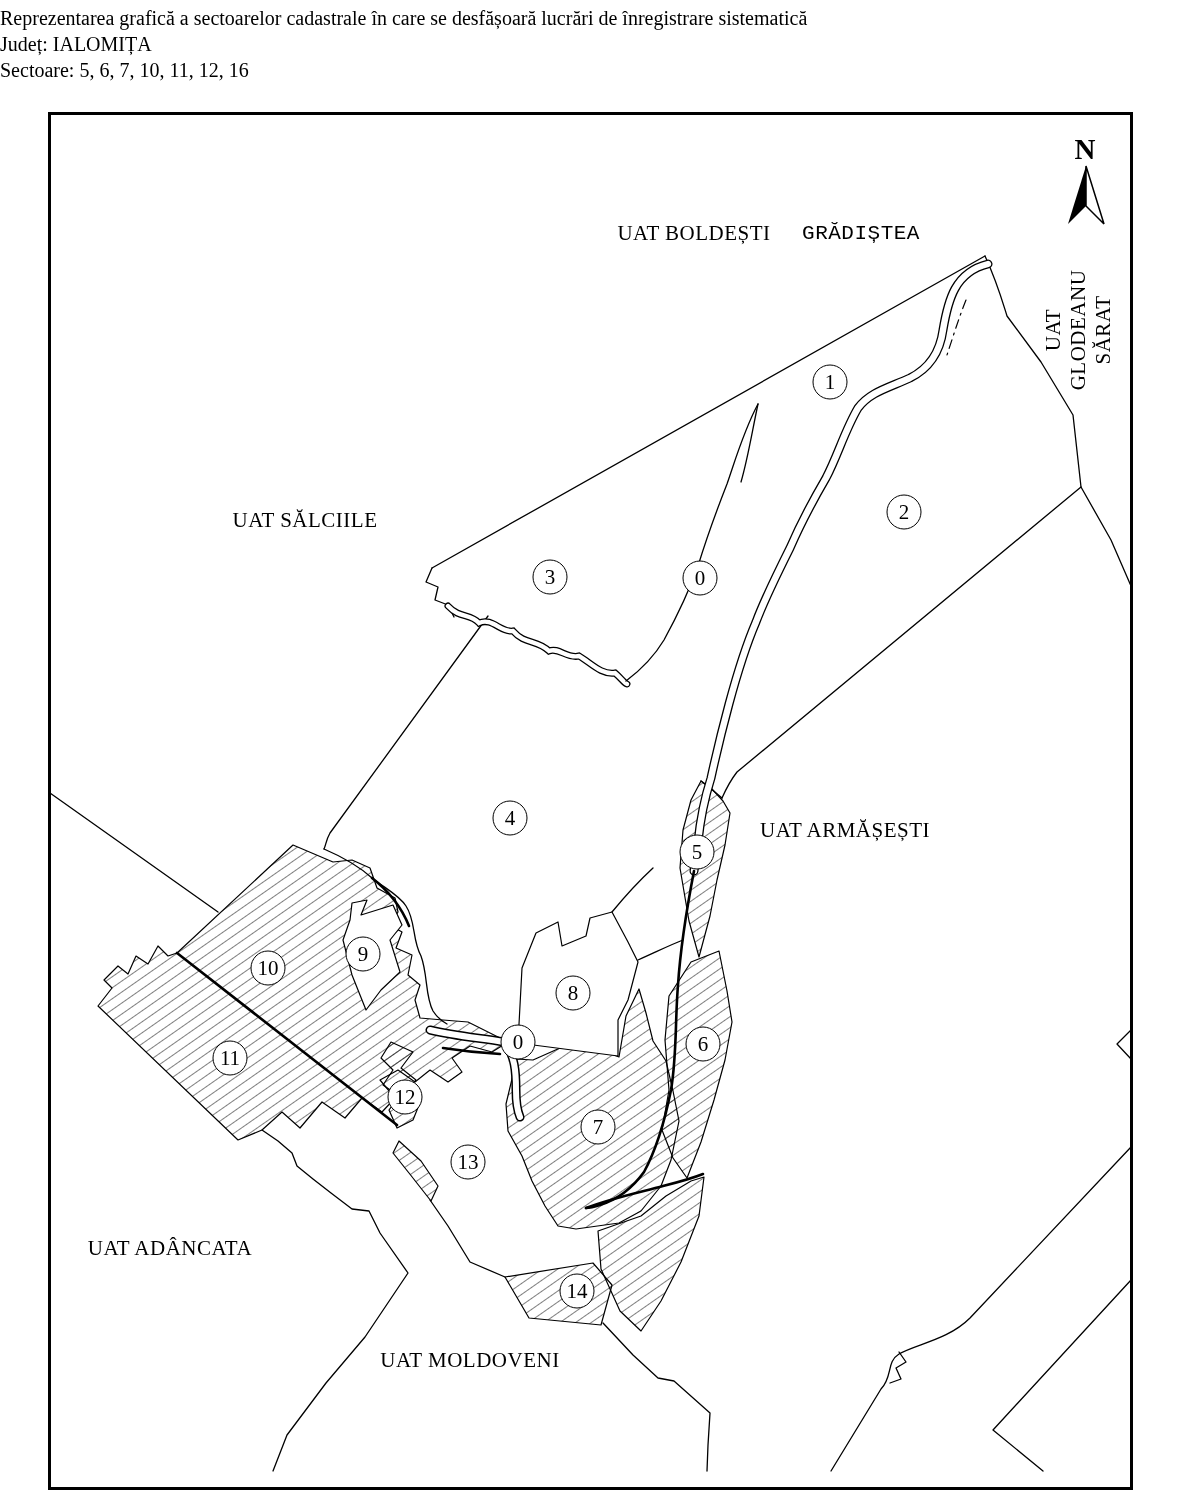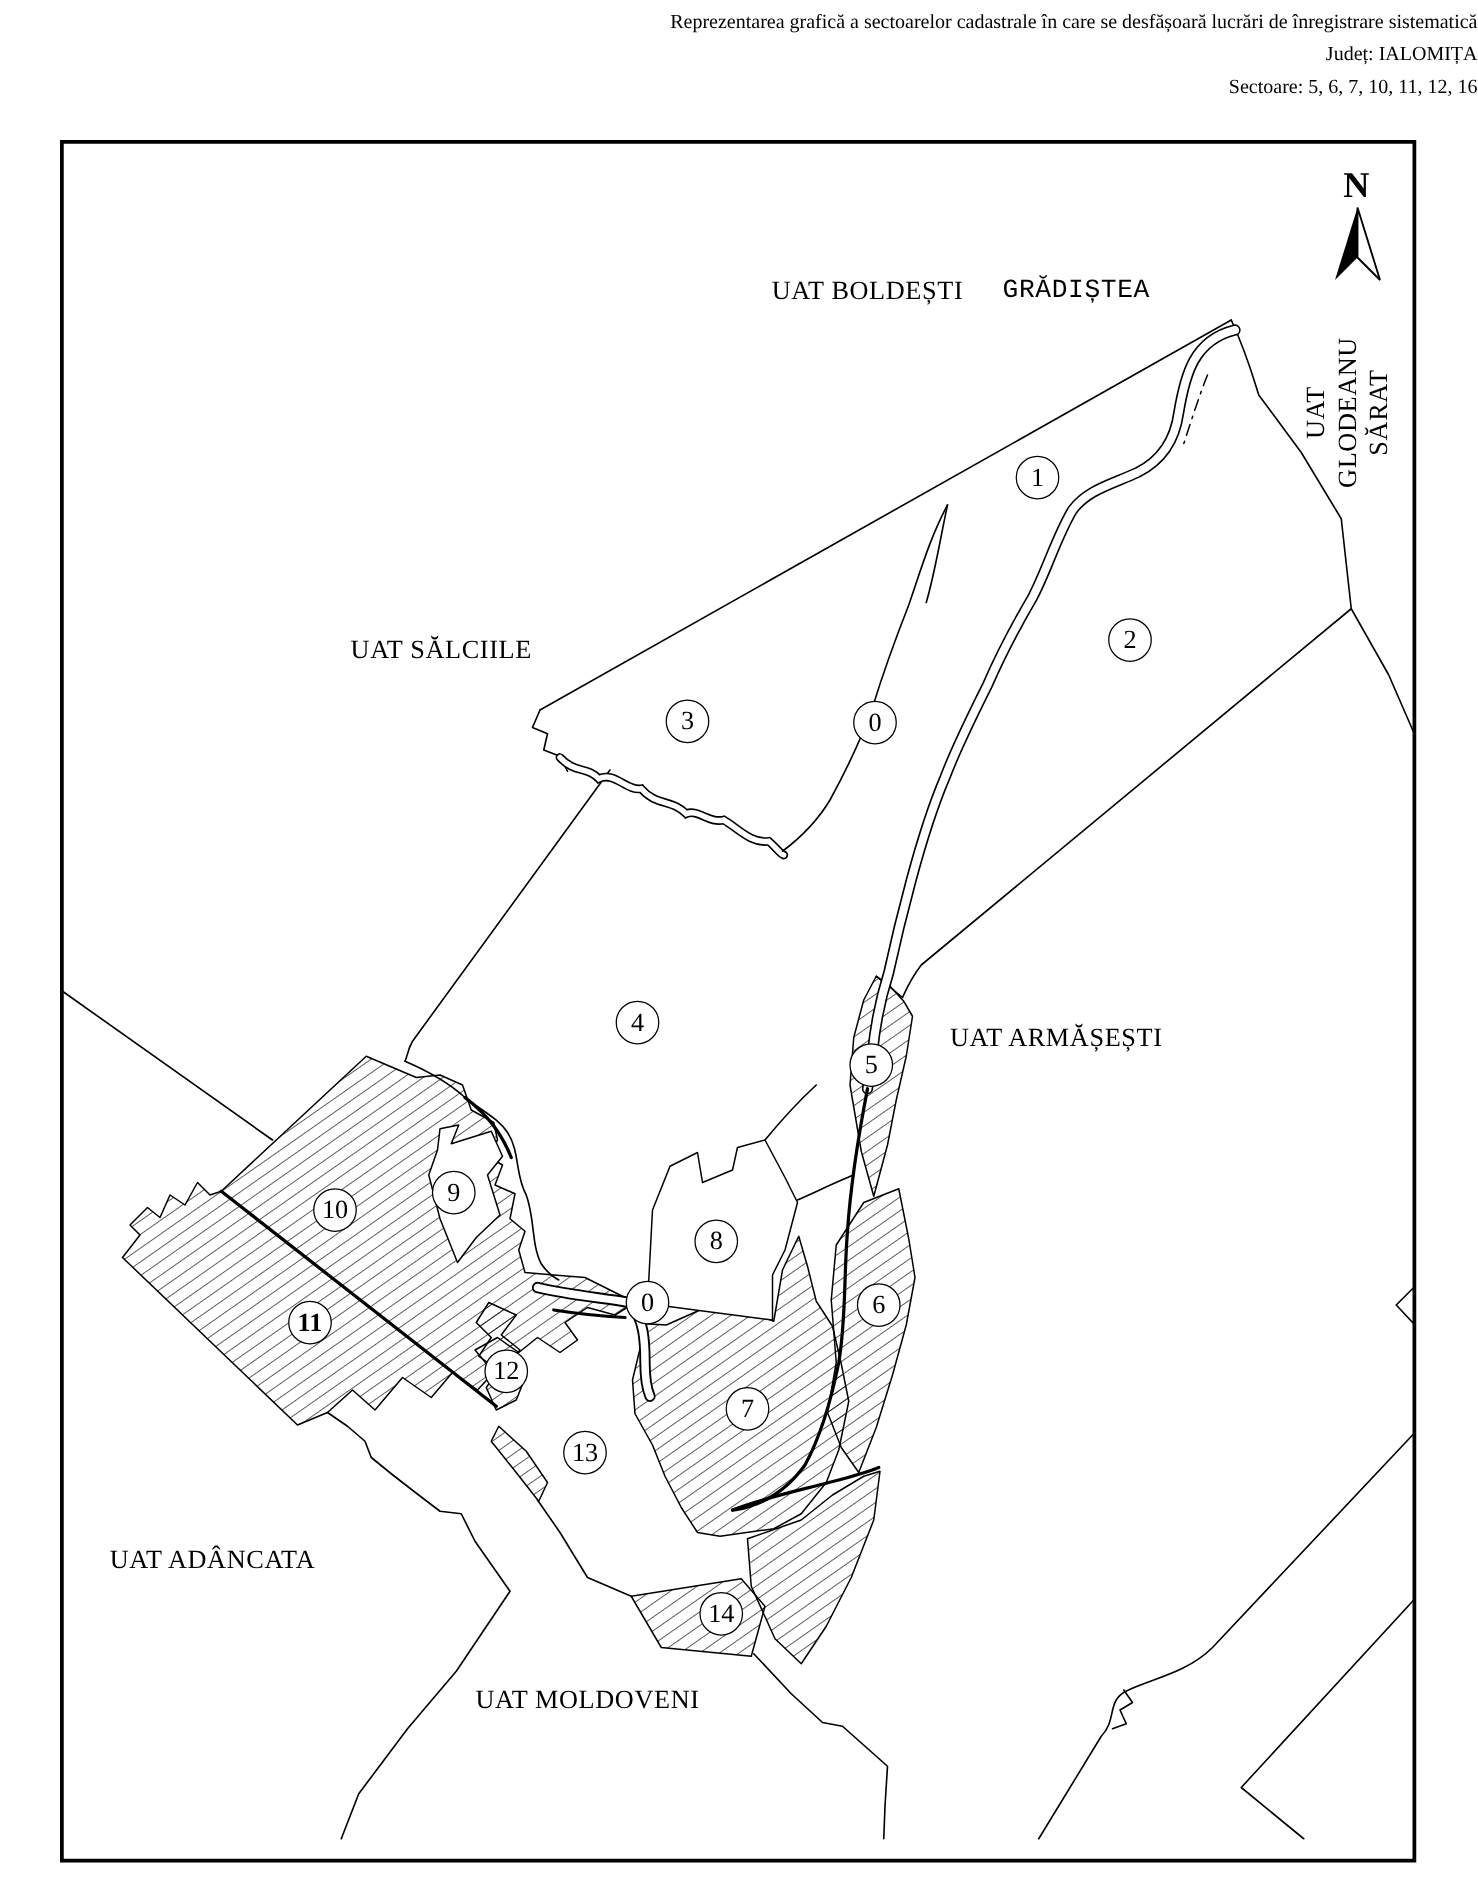--- a/index.html
+++ b/index.html
@@ -2,21 +2,21 @@
 <html><head>
 <meta charset="utf-8">
 <style>
   html,body{margin:0;padding:0;background:#ffffff;}
   body{
     position:relative;width:1182px;height:1503px;overflow:hidden;
     font-family:"Liberation Serif", serif;color:#000;
   }
   .title-block{
     position:absolute;left:0;top:5px;width:100%;
-    text-align:right;font-size:16px;line-height:26px;white-space:nowrap;
+    text-align:left;font-size:20px;line-height:26px;white-space:nowrap;
   }
   .map-svg{position:absolute;left:0;top:0;}
   .overlay{position:absolute;left:0;top:0;width:1182px;height:1503px;pointer-events:none;}
   .sector-circle{
     position:absolute;width:33px;height:33px;border:1.4px solid #000;border-radius:50%;
     background:#fff;display:flex;align-items:center;justify-content:center;
     font-size:21px;line-height:1;transform:translate(-50%,-50%);
     font-family:"Liberation Serif", serif;
   }
   .uat-label{
@@ -115,27 +115,27 @@
     <div class="sector-circle" style="left: 904px; top: 512px;">2</div>
     <div class="sector-circle" style="left: 550px; top: 577px;">3</div>
     <div class="sector-circle" style="left: 700px; top: 578px;">0</div>
     <div class="sector-circle" style="left: 510px; top: 818px;">4</div>
     <div class="sector-circle" style="left: 697px; top: 852px;">5</div>
     <div class="sector-circle" style="left: 363px; top: 954px;">9</div>
     <div class="sector-circle" style="left: 268px; top: 968px;">10</div>
     <div class="sector-circle" style="left: 573px; top: 993px;">8</div>
     <div class="sector-circle" style="left: 518px; top: 1042px;">0</div>
     <div class="sector-circle" style="left: 703px; top: 1044px;">6</div>
-    <div class="sector-circle" style="left: 248px; top: 1058px; font-weight: bold;">11</div>
+    <div class="sector-circle" style="left: 230px; top: 1058px;">11</div>
     <div class="sector-circle" style="left: 405px; top: 1097px;">12</div>
     <div class="sector-circle" style="left: 598px; top: 1127px;">7</div>
     <div class="sector-circle" style="left: 468px; top: 1162px;">13</div>
     <div class="sector-circle" style="left: 577px; top: 1291px;">14</div>
     <div class="uat-label" style="left: 694px; top: 233px; transform: translate(-50%, -50%) rotate(0deg); text-align: right;">UAT BOLDEȘTI</div>
     <div class="uat-label" style="left: 861px; top: 233px; transform: translate(-50%, -50%) rotate(0deg); font-family: Liberation Mono, monospace;">GRĂDIȘTEA</div>
     <div class="uat-label" style="left: 1078px; top: 330px; transform: translate(-50%, -50%) rotate(-90deg);">UAT
 GLODEANU
 SĂRAT</div>
-    <div class="uat-label" style="left: 305px; top: 520px; transform: translate(-50%, -50%) rotate(0deg); margin-left: 48px;">UAT SĂLCIILE</div>
+    <div class="uat-label" style="left: 305px; top: 520px; transform: translate(-50%, -50%) rotate(0deg);">UAT SĂLCIILE</div>
     <div class="uat-label" style="left: 845px; top: 830px; transform: translate(-50%, -50%) rotate(0deg);">UAT ARMĂȘEȘTI</div>
     <div class="uat-label" style="left: 170px; top: 1212px; transform: translate(-50%, -50%) rotate(0deg); margin-top: 36px;">UAT ADÂNCATA</div>
     <div class="uat-label" style="left: 470px; top: 1360px; transform: translate(-50%, -50%) rotate(0deg);">UAT MOLDOVENI</div>
   </div>
 
 </body></html>

